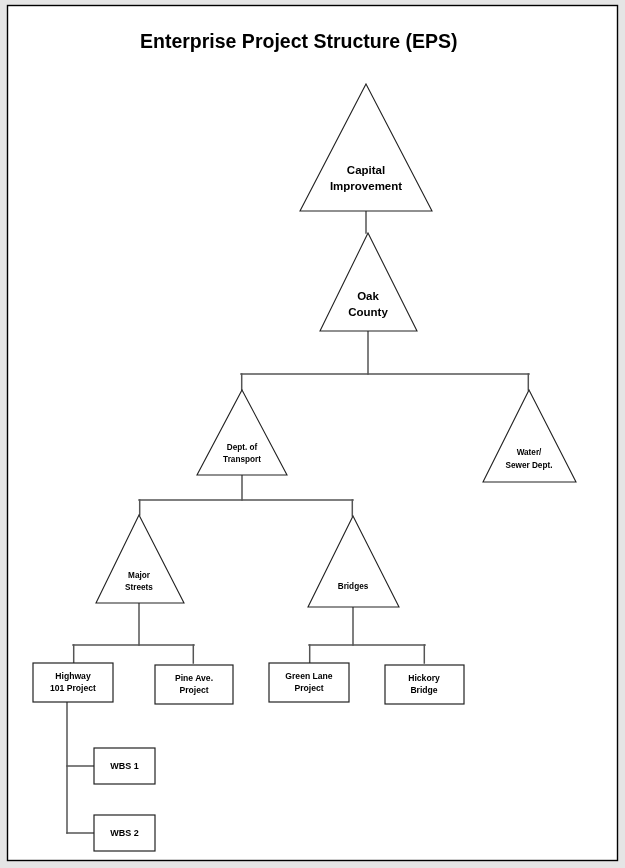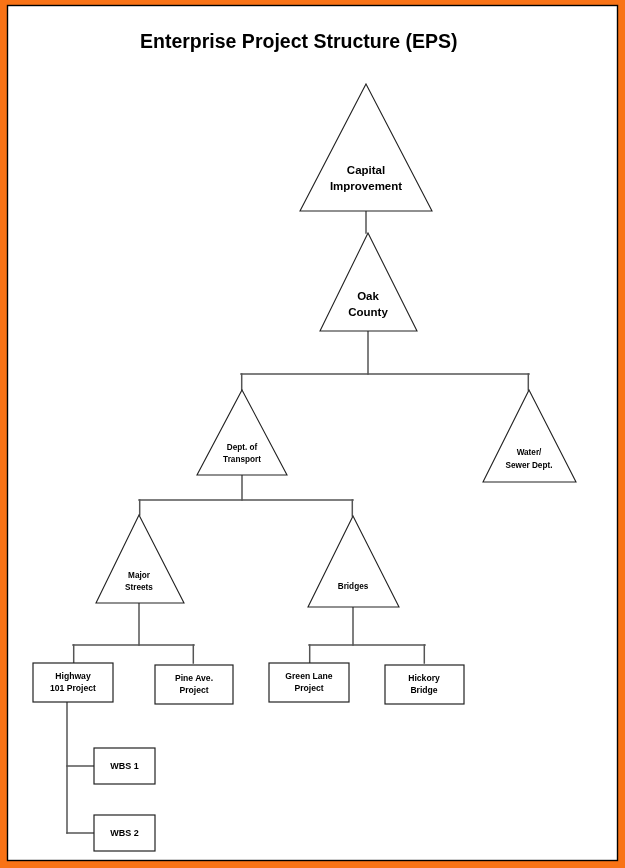--- a/index.html
+++ b/index.html
@@ -10,21 +10,21 @@
   body {
     width: 625px;
     height: 868px;
     font-family: "Liberation Sans", sans-serif;
     overflow: hidden;
   }
   #diagram-root {
     position: relative;
     width: 625px;
     height: 868px;
-    background: #f97316;
+    background: #e5e5e5;
   }
   #eps-svg {
     display: block;
     width: 625px;
     height: 868px;
   }
   .frame-rect {
     fill: #ffffff;
     stroke: #000000;
     stroke-width: 1.4;

